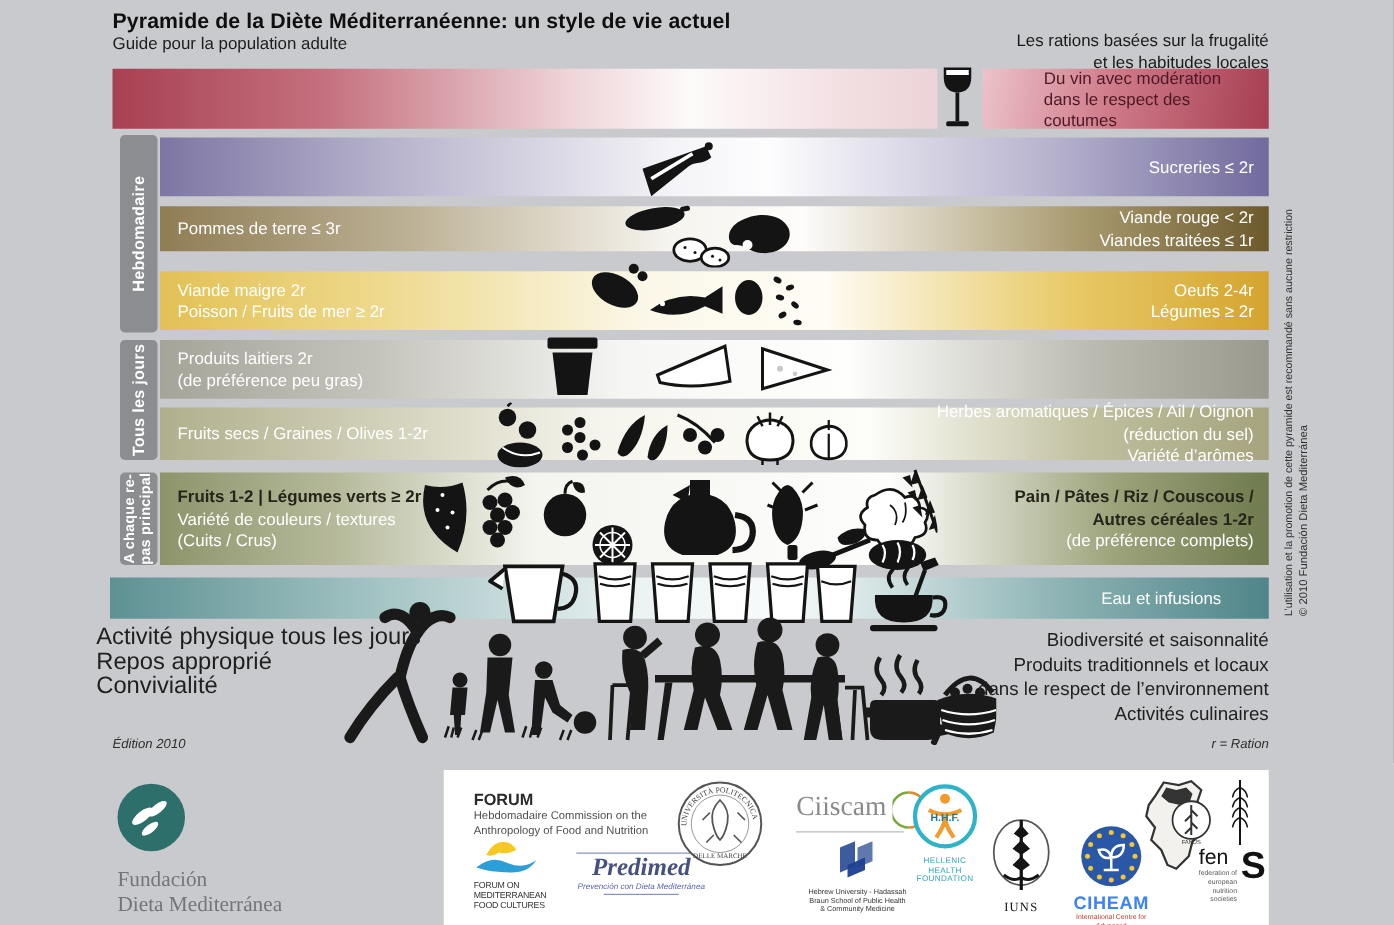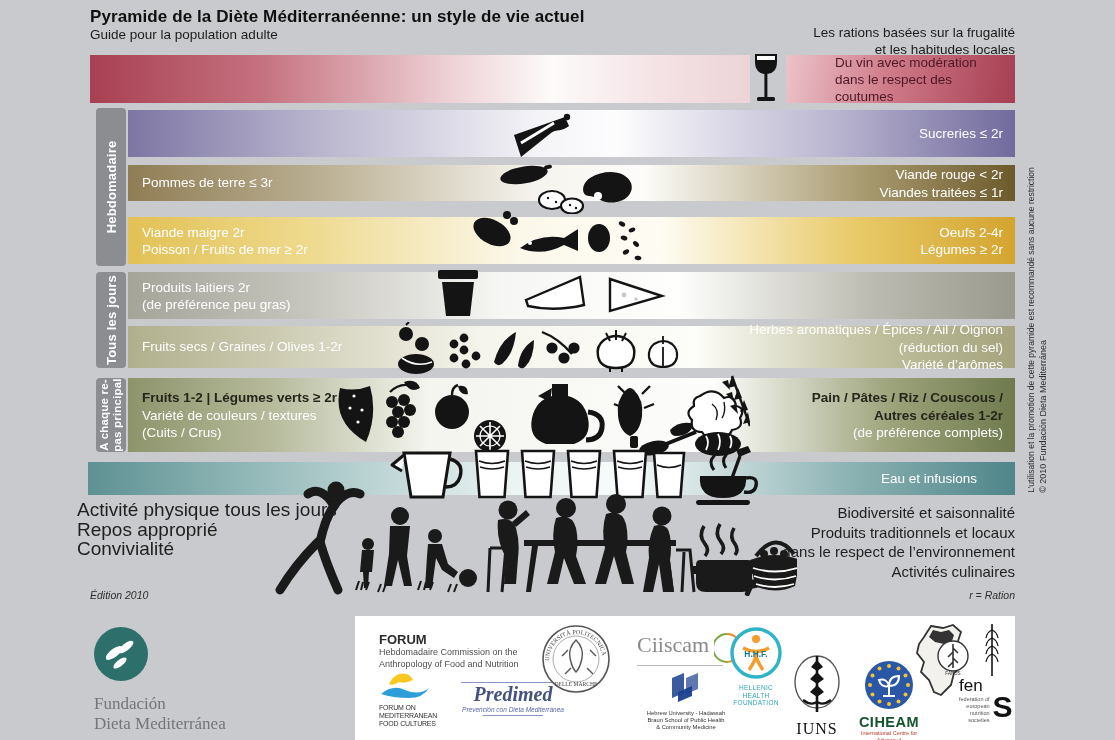--- a/index.html
+++ b/index.html
@@ -50,22 +50,22 @@
   .fund-text{left:94px;top:694px;font-family:"Liberation Serif",serif;font-size:17px;line-height:20px;color:#737578;}
   .logo{position:absolute;}
   .icaf-name{font-size:13px;font-weight:bold;color:#2b2b2b;}
   .icaf-line{font-size:9px;color:#4f4f4f;line-height:11.5px;}
   .forum-txt{font-size:7px;line-height:8px;color:#333;letter-spacing:-0.2px;}
   .predimed-name{font-family:"Liberation Serif",serif;font-style:italic;font-weight:bold;font-size:20px;color:#46517f;}
   .predimed-tag{font-size:6.5px;color:#5a66a8;font-style:italic;}
   .hr-blue{border-top:1.5px solid #8a94c8;width:104px;}
   .hebrew-txt{font-size:5.8px;line-height:7px;color:#333;text-align:center;}
   .hhf-txt{font-size:6.5px;line-height:7.5px;color:#2fa4b8;text-align:center;letter-spacing:.3px;}
-  .iuns-name{font-family:"Liberation Serif",serif;font-size:16px;color:#111;letter-spacing:1px;}
-  .ciheam-name{font-size:14.5px;font-weight:bold;color:#14532d;letter-spacing:.5px;}
+  .iuns-name{font-family:"Liberation Serif",serif;font-size:10px;color:#111;letter-spacing:1px;}
+  .ciheam-name{font-size:14.5px;font-weight:bold;color:#3b82f6;letter-spacing:.5px;}
   .ciheam-sub{font-size:5.5px;line-height:6.5px;color:#c03a2b;}
   .fens-pre{font-size:17px;color:#111;}
   .fens-s{font-size:30px;color:#111;font-weight:bold;}
   .fens-words{font-size:5.5px;line-height:7px;color:#555;text-align:right;}
 </style>
 </head>
 <body>
 
 <div class="canvas">
 
@@ -506,21 +506,21 @@
         <text x="52" y="53" text-anchor="middle" font-size="4.6" fill="#333">FANUS</text>
       </svg>
     </div>
     <div class="logo" style="left:604px;top:60px">
       <svg width="14" height="56" viewBox="0 0 14 56" style="position:absolute;left:26px;top:-54px">
         <path d="M7 2 V54" stroke="#141414" stroke-width="1.6"></path>
         <g stroke="#141414" stroke-width="1.2" fill="none">
           <path d="M7 8 q-5 2 -6 8 M7 8 q5 2 6 8 M7 16 q-5 2 -6 8 M7 16 q5 2 6 8 M7 24 q-5 2 -6 8 M7 24 q5 2 6 8 M7 32 q-5 2 -6 8 M7 32 q5 2 6 8"></path>
         </g>
       </svg>
-      <div style="display:flex;align-items:flex-end;gap:3px">
+      <div style="display:flex;align-items:flex-start;gap:3px">
         <div>
           <div class="fens-pre">fen</div>
           <div class="fens-words">
             <div>federation of</div>
             <div>european</div>
             <div>nutrition</div>
             <div>societies</div>
           </div>
         </div>
         <div class="fens-s">S</div>

